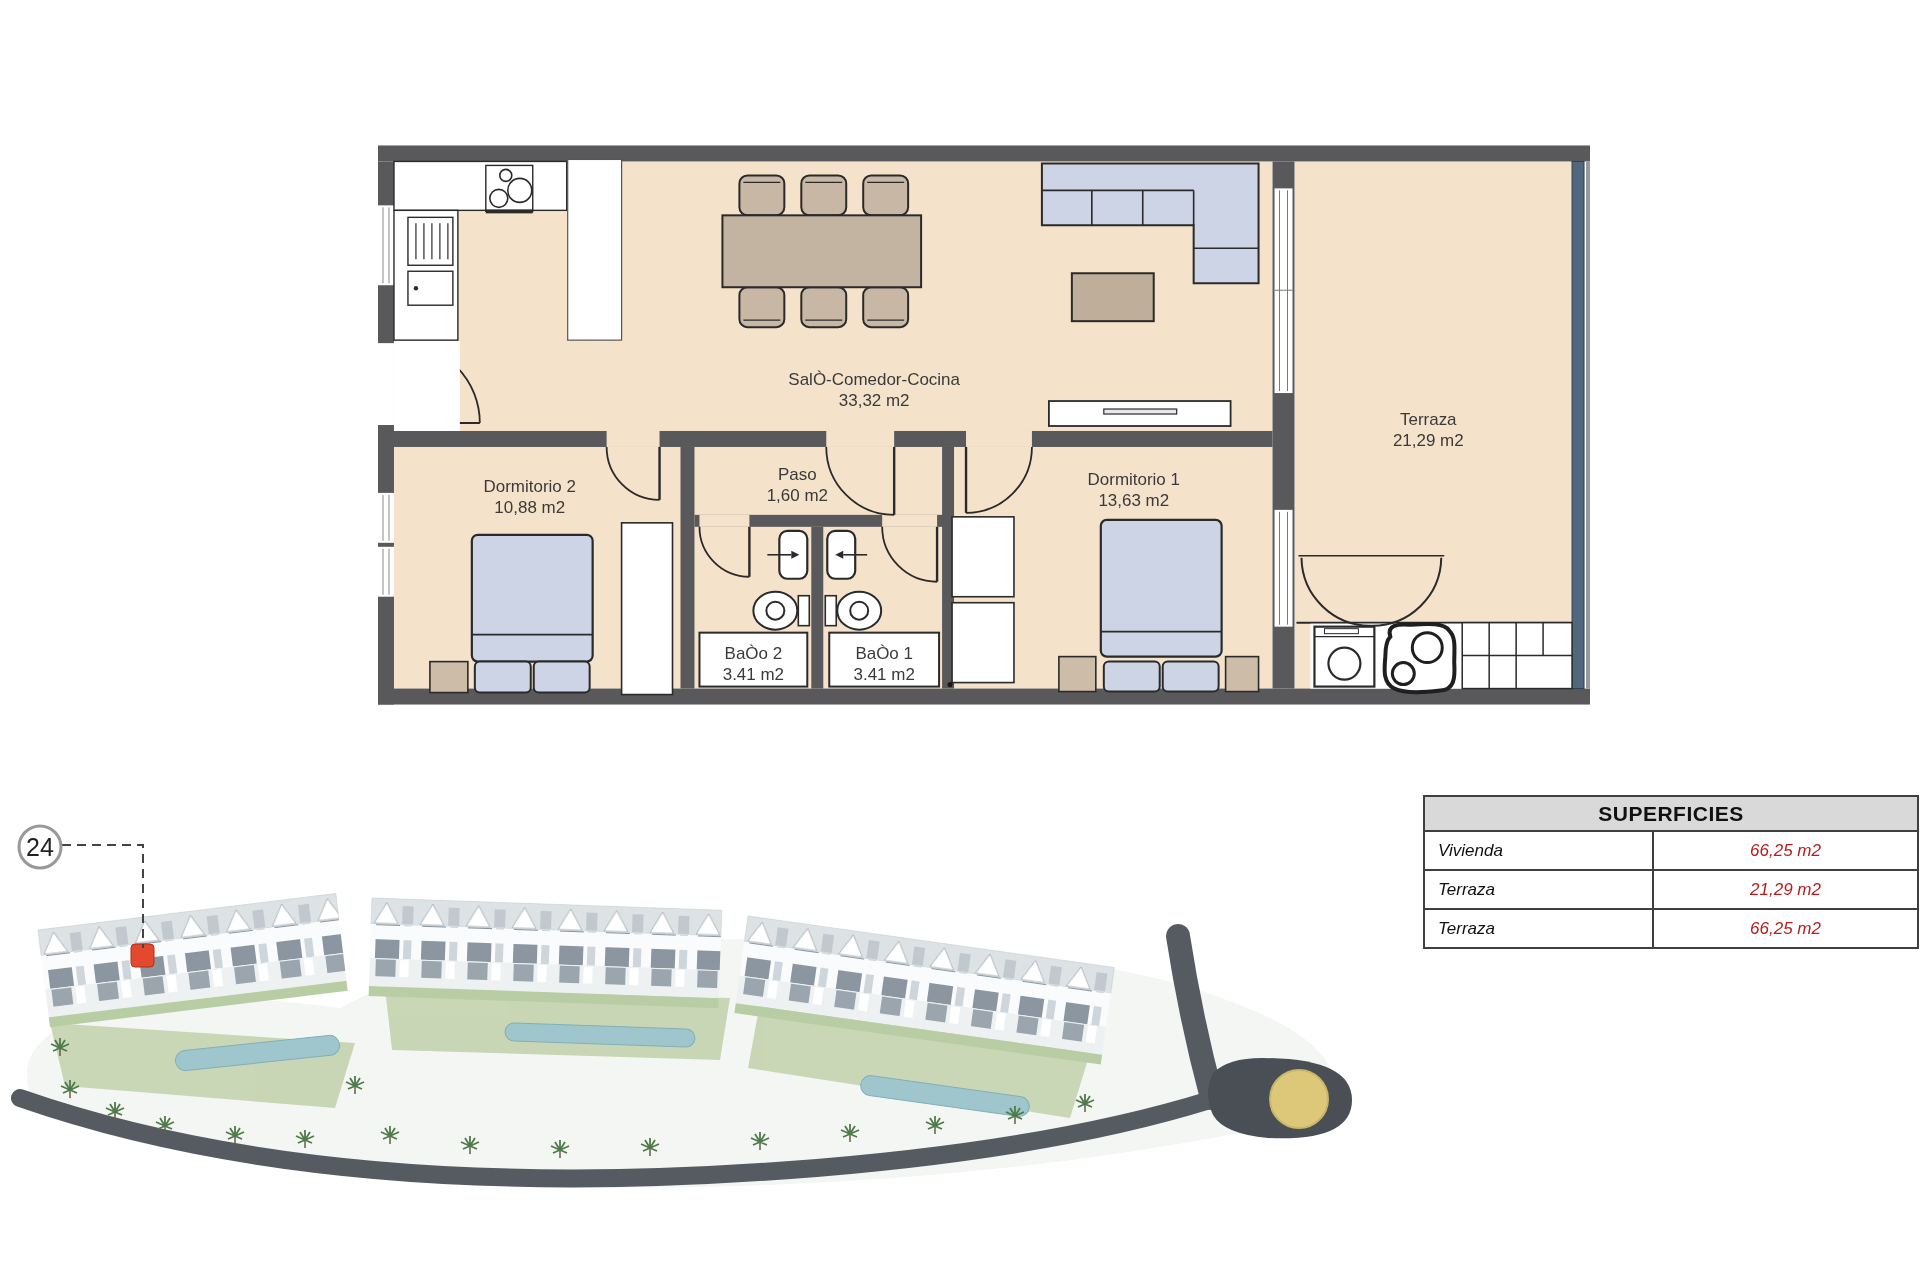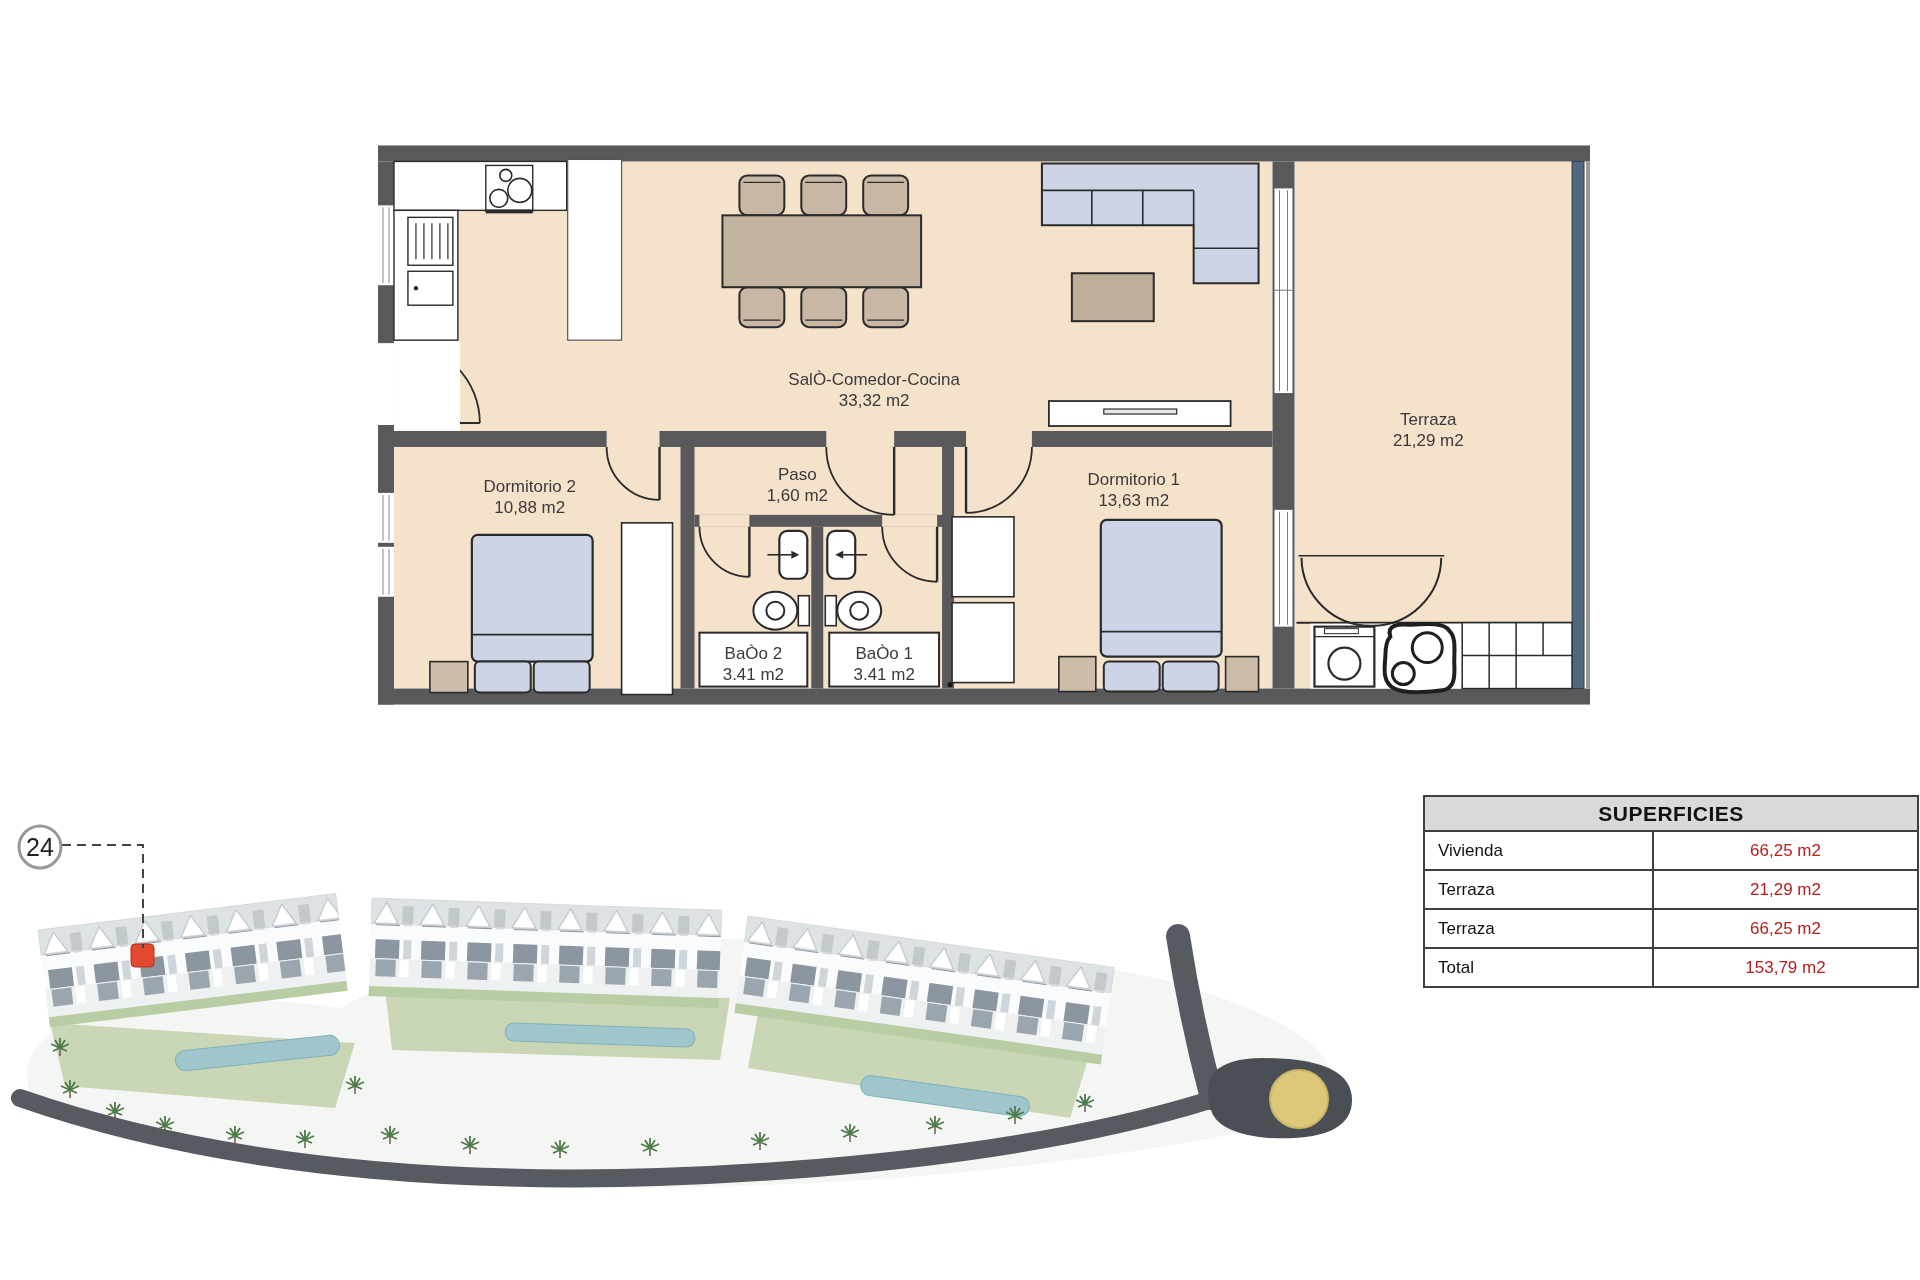--- a/index.html
+++ b/index.html
@@ -7,21 +7,21 @@
        font-family:"Liberation Sans",sans-serif;}
   .abs{position:absolute;}
   
   #plan{left:378px;top:145px;width:1218px;height:560px;}
   text.room{fill:#3a3a3a;font-size:17px;font-family:"Liberation Sans",sans-serif;}
   
   .sup-table{left:1423px;top:795px;width:492px;border:2px solid #3f3f3f;background:#fff;}
   .sup-header{height:33px;background:#d9d9d9;border-bottom:2px solid #3f3f3f;
               display:flex;align-items:center;justify-content:center;
               font-weight:bold;font-size:21px;color:#111;letter-spacing:.5px;}
-  .sup-row{display:grid;grid-template-columns:229px 1fr;height:37px;border-bottom:2px solid #3f3f3f;}
+  .sup-row{display:grid;grid-template-columns:229px 1fr;height:37px;border-bottom:2px solid #3f3f3f;font-style:italic;}
   .sup-row:last-child{border-bottom:none;}
   .sup-label{display:flex;align-items:center;padding-left:13px;font-size:17px;color:#111;
              border-right:2px solid #3f3f3f;}
   .sup-value{display:flex;align-items:center;justify-content:center;font-size:17px;color:#b91c1c;}
   
   #site{left:0px;top:798px;width:1450px;height:412px;}
   #badge-num{font-size:25px;fill:#222;font-family:"Liberation Sans",sans-serif;}
 </style>
 </head>
 <body>
@@ -324,17 +324,13 @@
     <div class="sup-value">66,25 m2</div>
   </div>
   <div class="sup-row">
     <div class="sup-label">Terraza</div>
     <div class="sup-value">21,29 m2</div>
   </div>
   <div class="sup-row">
     <div class="sup-label">Terraza</div>
     <div class="sup-value">66,25 m2</div>
   </div>
-  <div class="sup-row">
-    <div class="sup-label">Total</div>
-    <div class="sup-value">153,79 m2</div>
-  </div>
 </div>
 
 </body></html>

